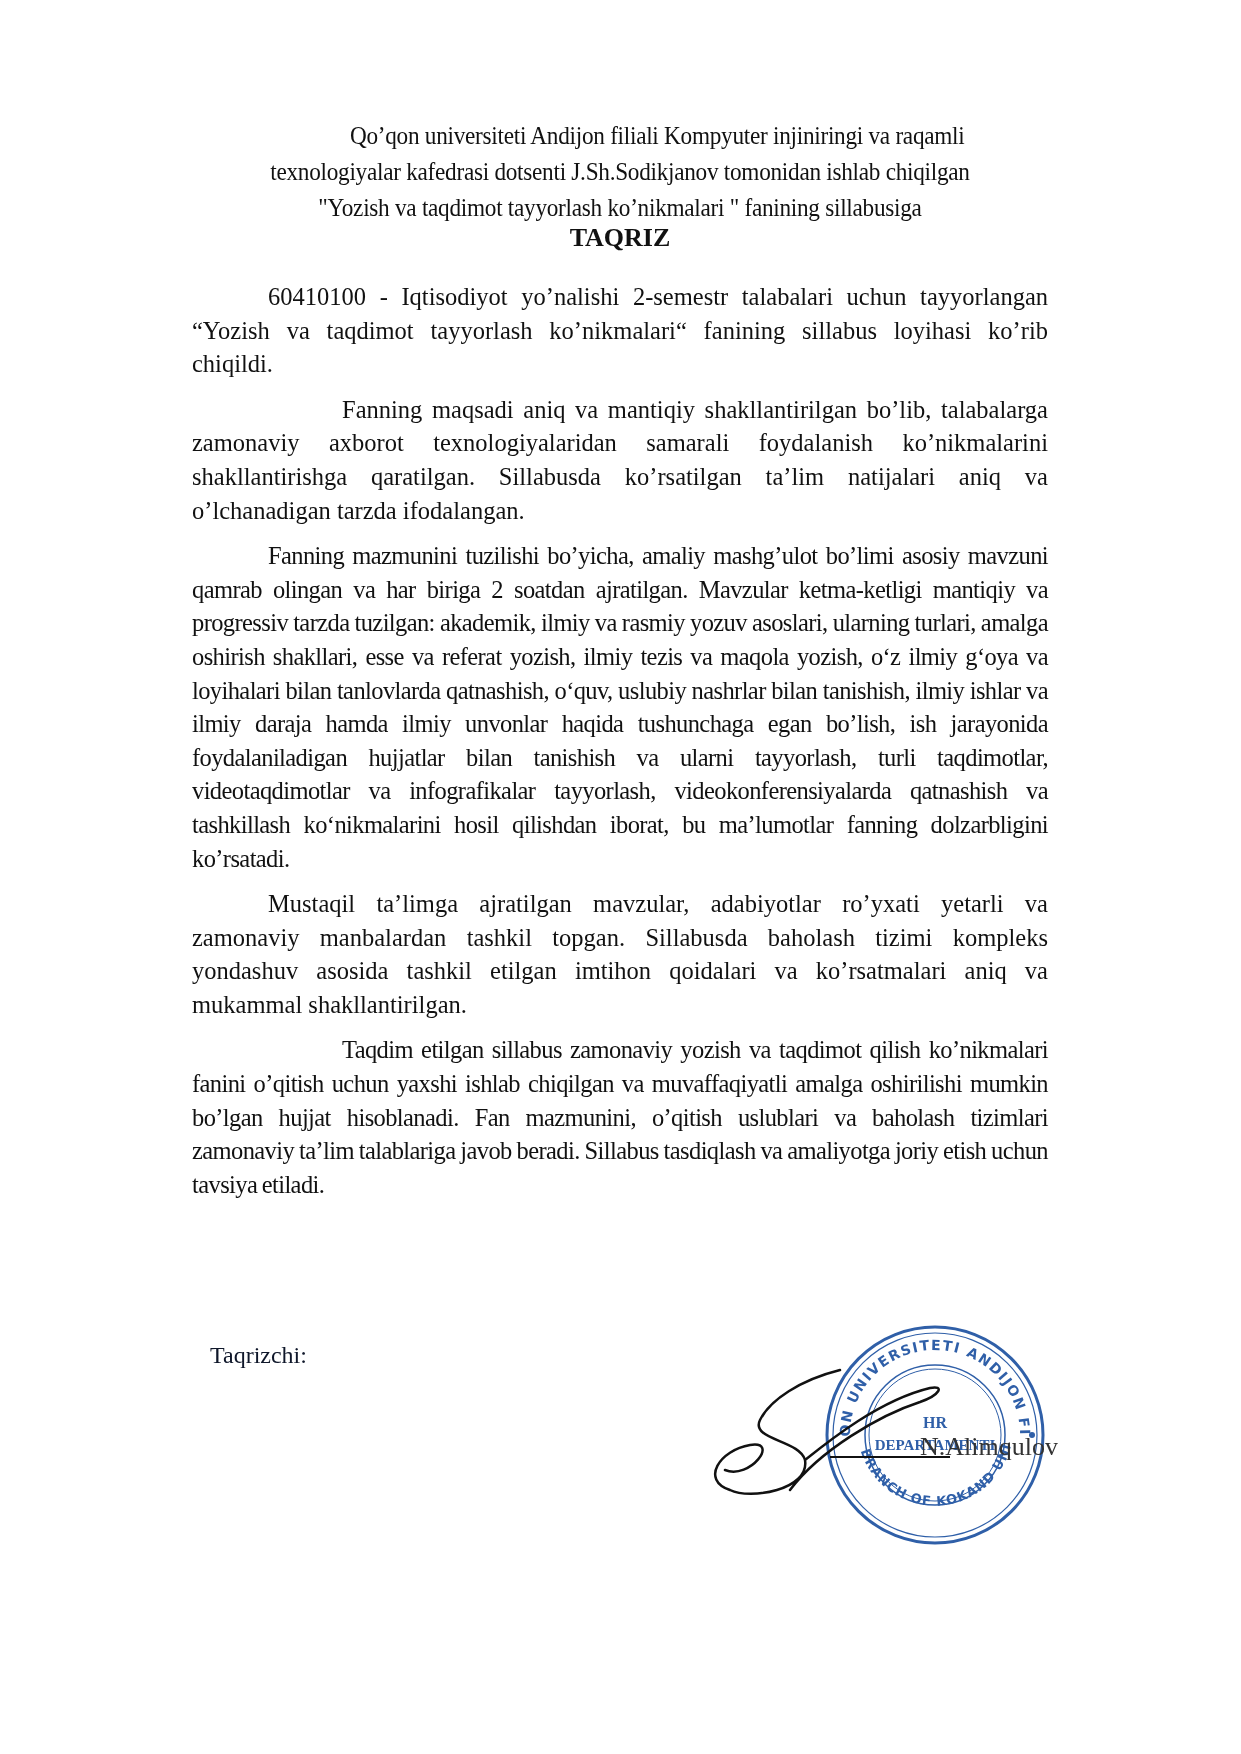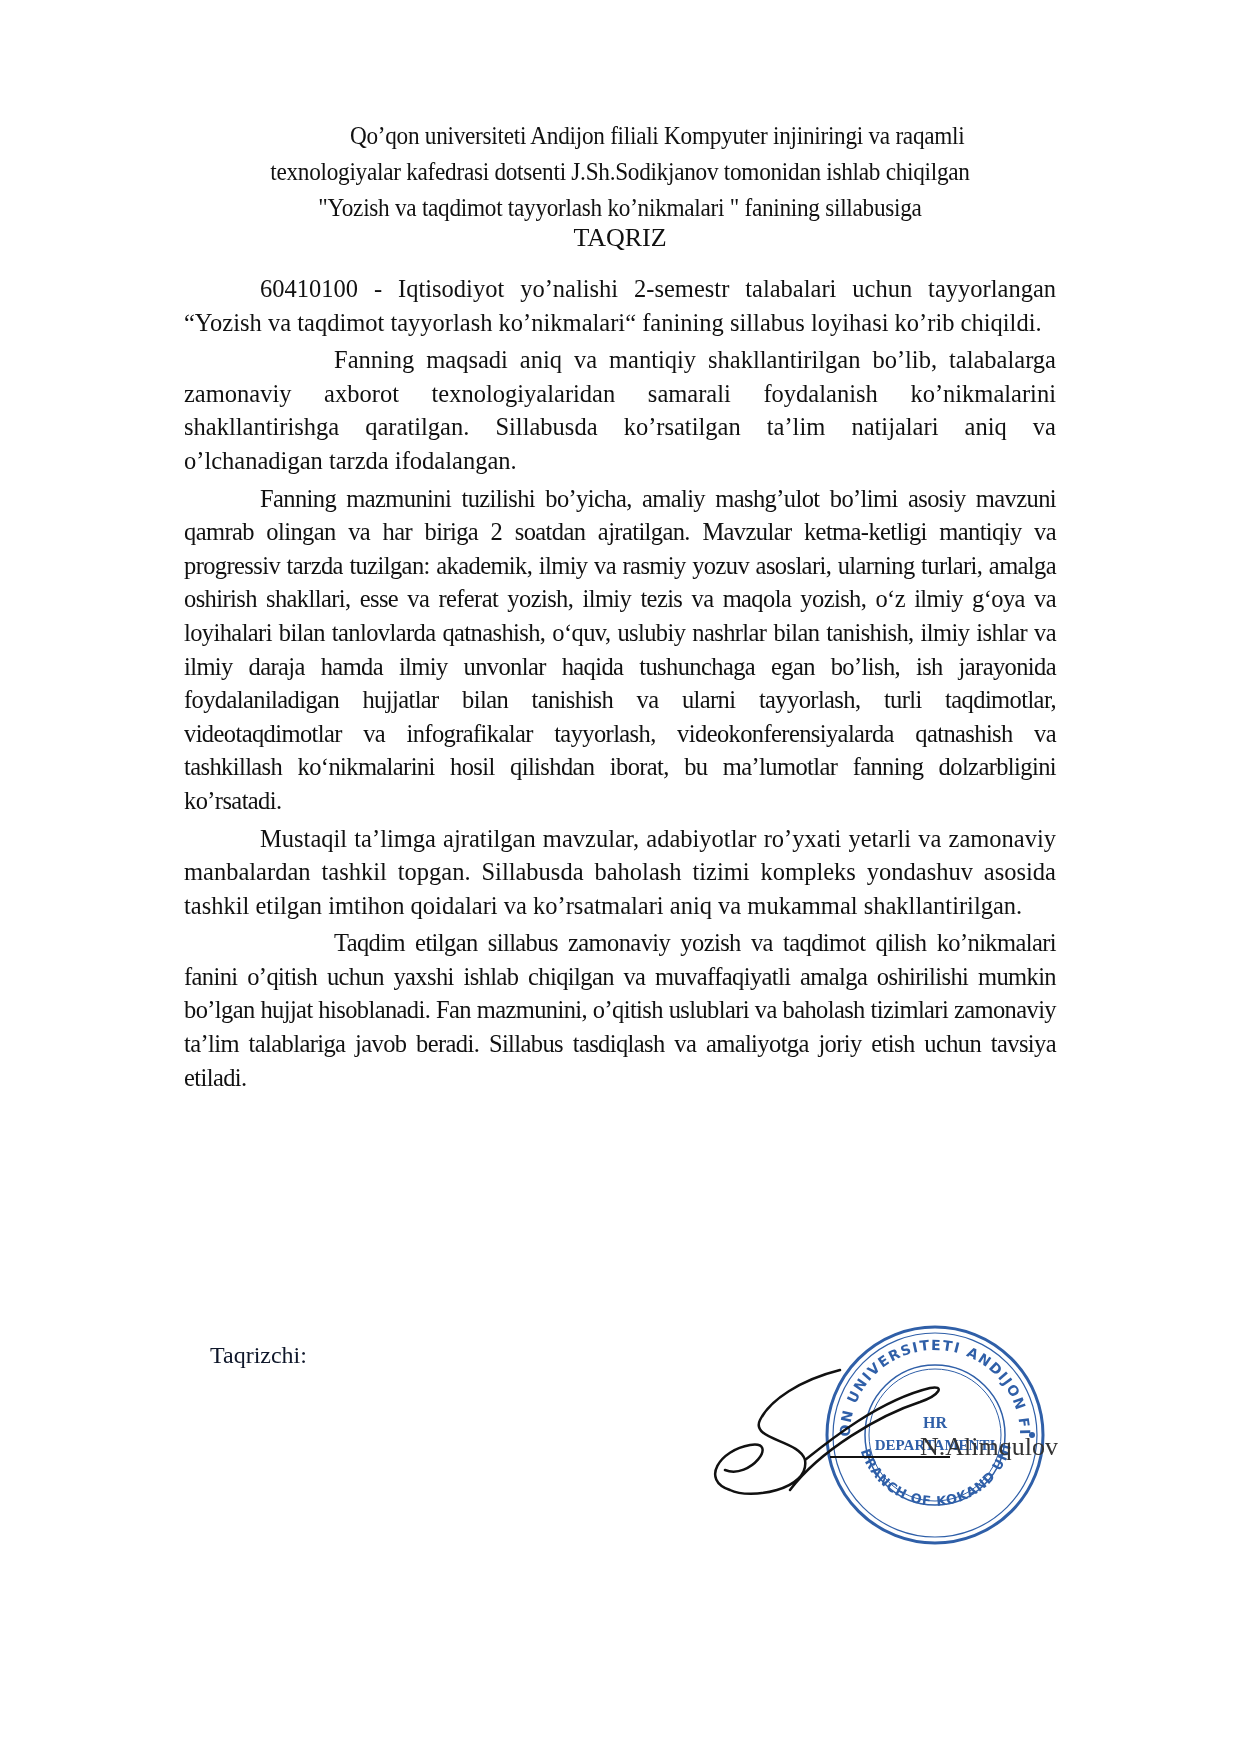--- a/index.html
+++ b/index.html
@@ -3,24 +3,24 @@
   <meta charset="utf-8">
   <style>
     html, body { margin: 0; padding: 0; background: #ffffff; }
     body { width: 1241px; height: 1754px; position: relative; overflow: hidden;
            font-family: "Liberation Serif", "DejaVu Serif", serif; color: #111; }
     .page { position: absolute; left: 0; top: 0; width: 1241px; height: 1754px; padding-left: 32px; }
     .header { position: absolute; left: 180px; top: 118px; width: 880px; text-align: center;
               font-size: 25px; line-height: 36px; letter-spacing: -0.3px; transform: scaleX(0.93); transform-origin: center top; }
     .header .l1 { padding-left: 80px; }
     .title { position: absolute; left: 180px; top: 222px; width: 880px; text-align: center;
-             font-weight: normal; font-size: 26px; line-height: 32px; }
+             font-weight: bold; font-size: 26px; line-height: 32px; }
     .body { position: absolute; left: 180px; top: 268px; width: 880px;
             font-size: 24.5px; line-height: 33.6px; text-align: justify; }
-    .body p { margin: 4px; text-indent: 76px; }
+    .body p { margin: 12px; text-indent: 76px; }
     .body p.deep { text-indent: 150px; }
     .body p.squeeze { letter-spacing: -0.6px; word-spacing: -1px; }
     .reviewer { position: absolute; left: 210px; top: 1339px; font-size: 24px; line-height: 33px;
                 color: #0f172a; }
     .stamp { position: absolute; left: 820px; top: 1320px; width: 230px; height: 230px; }
     .signature { position: absolute; left: 690px; top: 1340px; width: 280px; height: 160px; }
     .signer { position: absolute; left: 920px; top: 1432px; font-size: 26px; color: #333; }
   </style>
 </head>
 <body>

